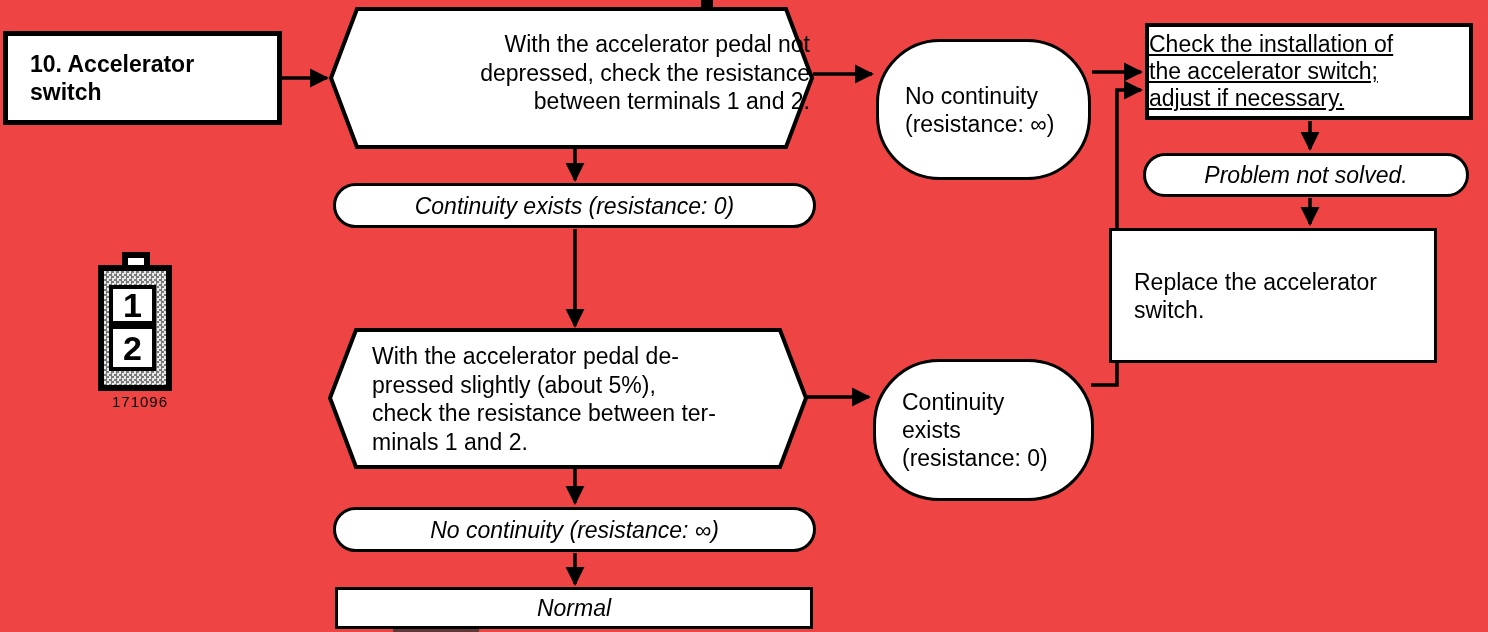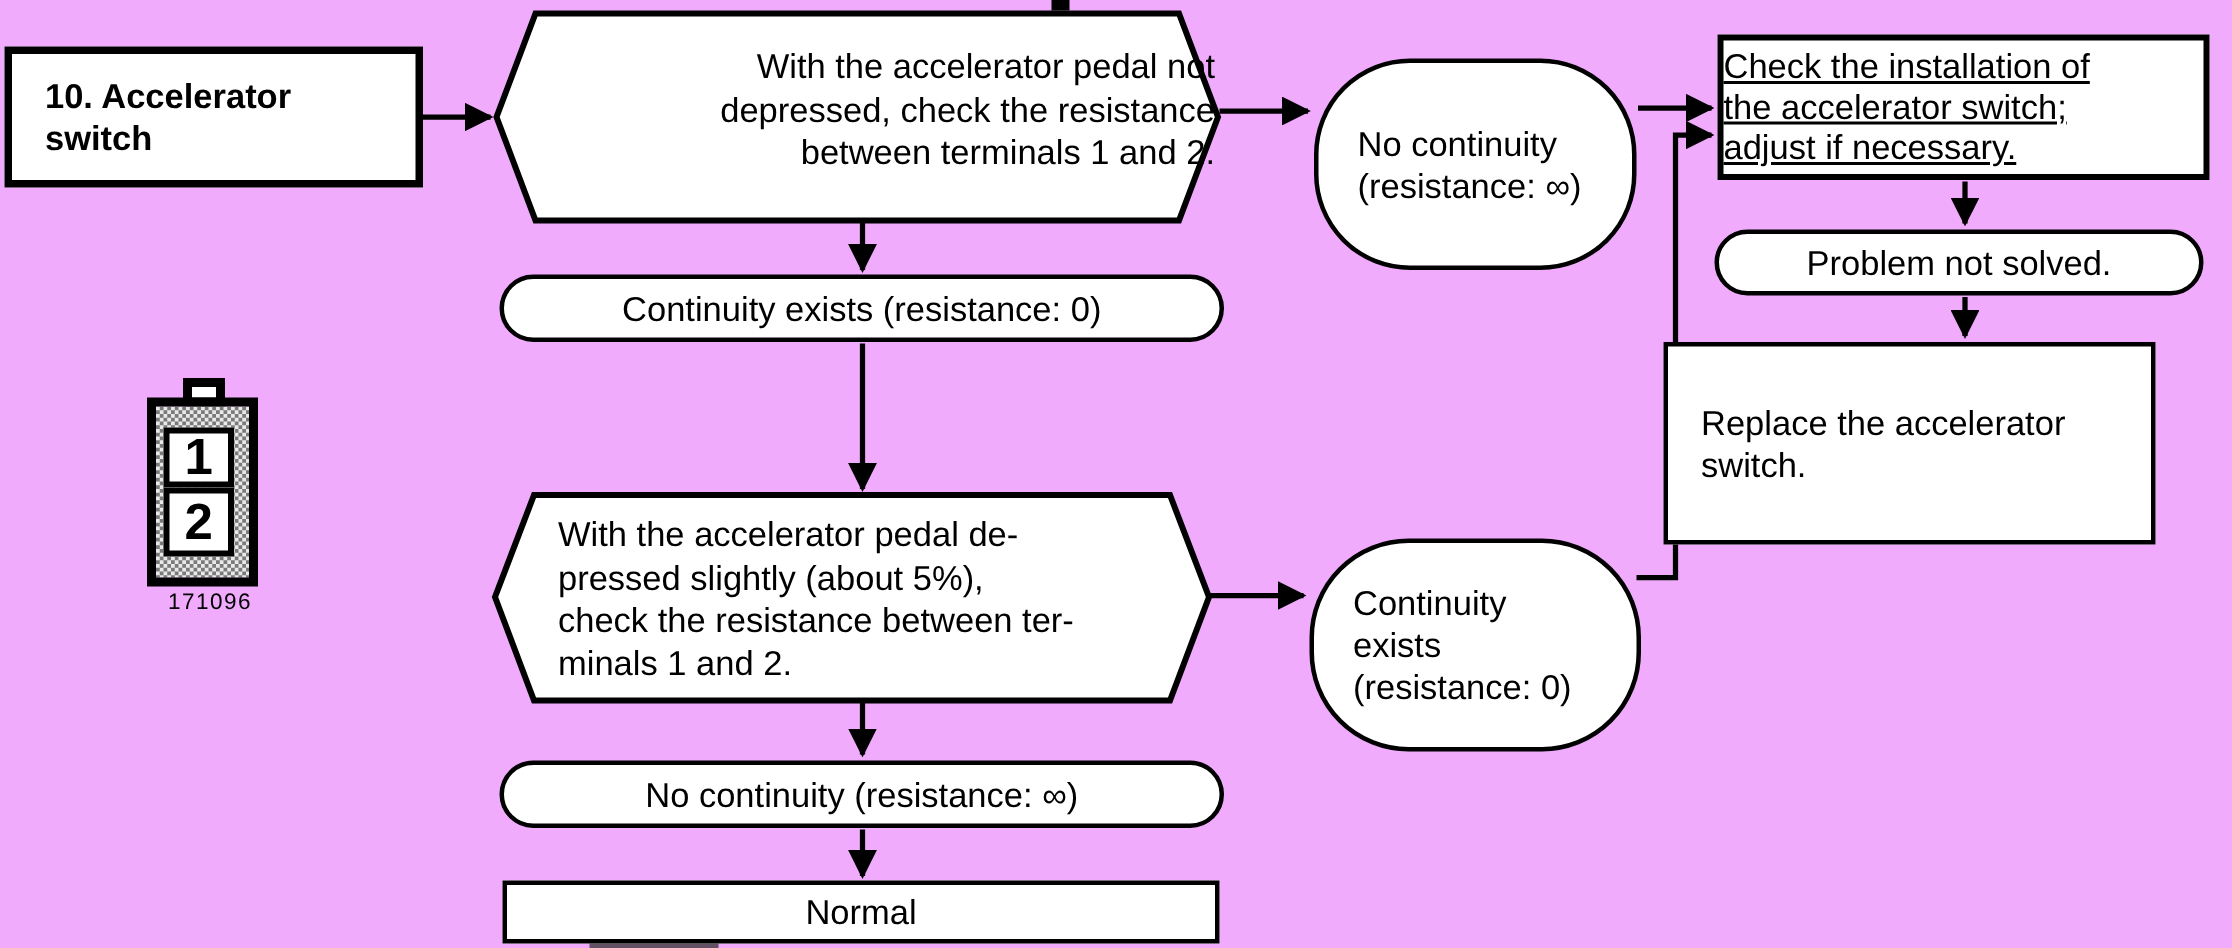--- a/index.html
+++ b/index.html
@@ -1,22 +1,22 @@
 <!DOCTYPE html>
 <html><head>
 <meta charset="utf-8">
 <style>
   html,body{margin:0;padding:0;background:#fff;}
-  .page{position:relative;width:1488px;height:632px;background:#f0abfc;
+  .page{position:relative;width:1488px;height:632px;background:#ef4444;
         font-family:"Liberation Sans",sans-serif;color:#000;overflow:hidden;}
   .wires{position:absolute;left:0;top:0;z-index:1;}
   .node{position:absolute;box-sizing:border-box;background:#fff;border:3.5px solid #000;
         font-size:23px;line-height:28px;z-index:2;}
   .ml{white-space:pre-line;}
-  .flexc{display:flex;align-items:center;justify-content:center;text-align:right;}
+  .flexc{display:flex;align-items:center;justify-content:center;text-align:right;font-style:italic;}
   .flexl{display:flex;align-items:center;justify-content:flex-start;text-align:left;}
   .step{left:3px;top:31px;width:279px;height:94px;border-width:5px;font-weight:bold;
         display:flex;flex-direction:column;justify-content:center;padding-left:22px;}
   .step .l2{}
   .hextext{position:absolute;z-index:2;font-size:23px;line-height:28.5px;white-space:pre-line;}
   .hex1text{left:380px;top:30px;width:430px;text-align:right;}
   .hex2text{left:372px;top:342px;width:450px;}
   .pill{border-radius:24px;}
   .pill1{left:333px;top:183px;width:483px;height:45px;}
   .pill2{left:333px;top:507px;width:483px;height:45px;}

